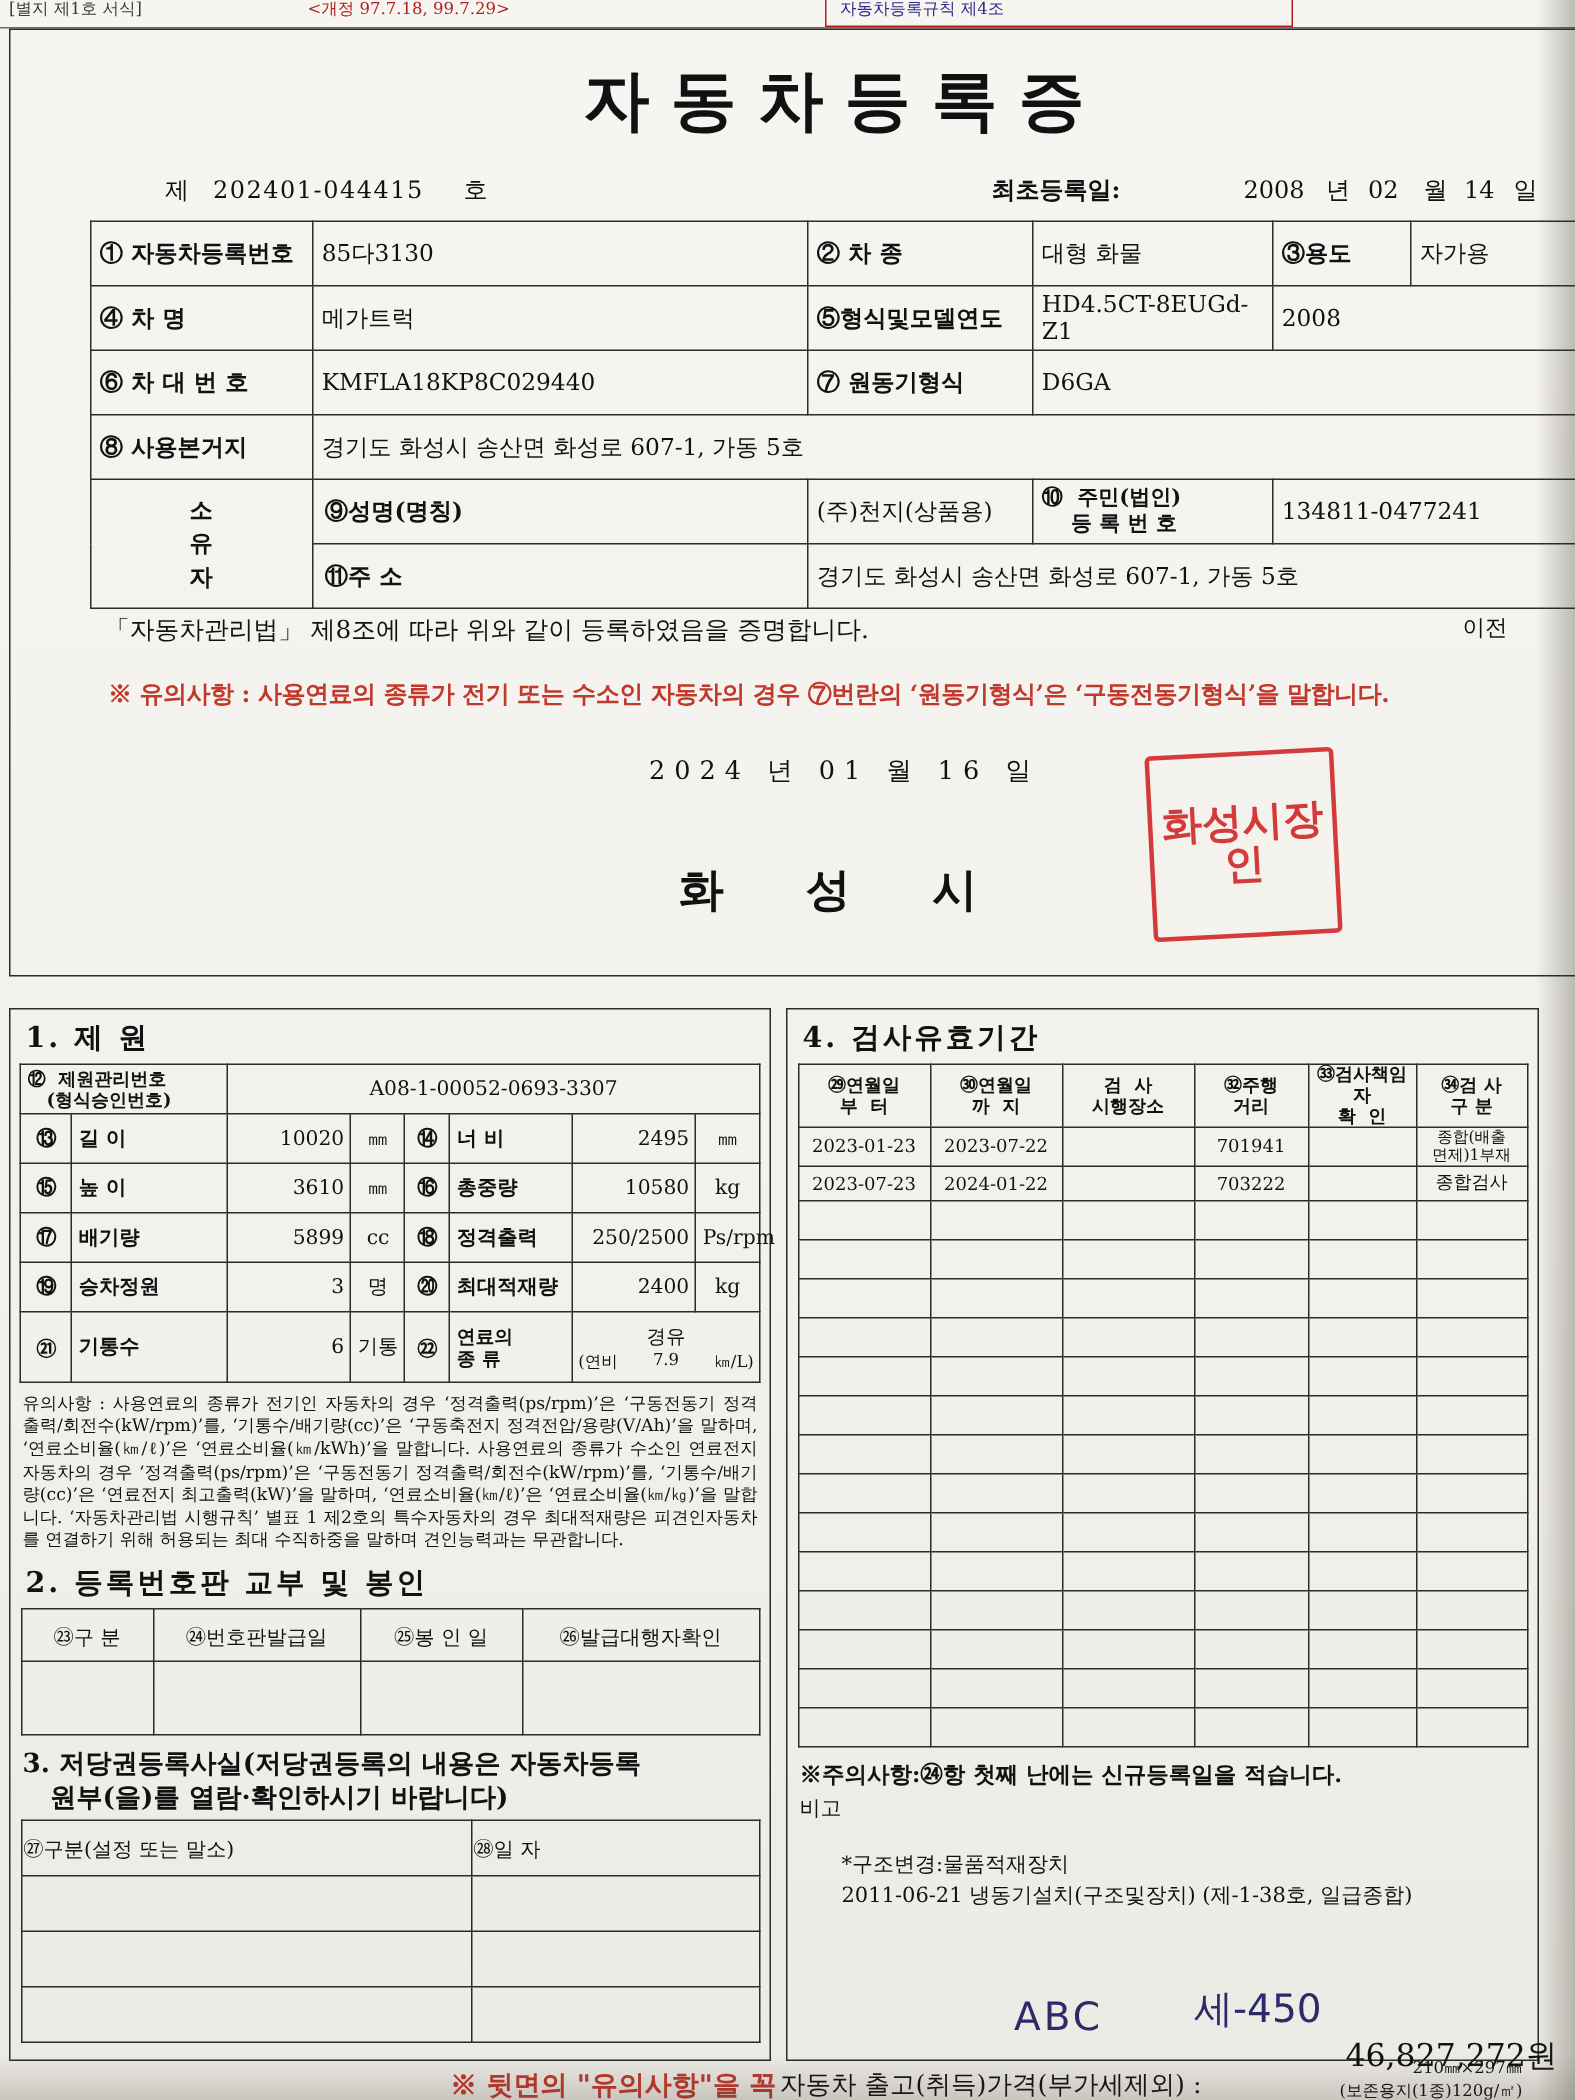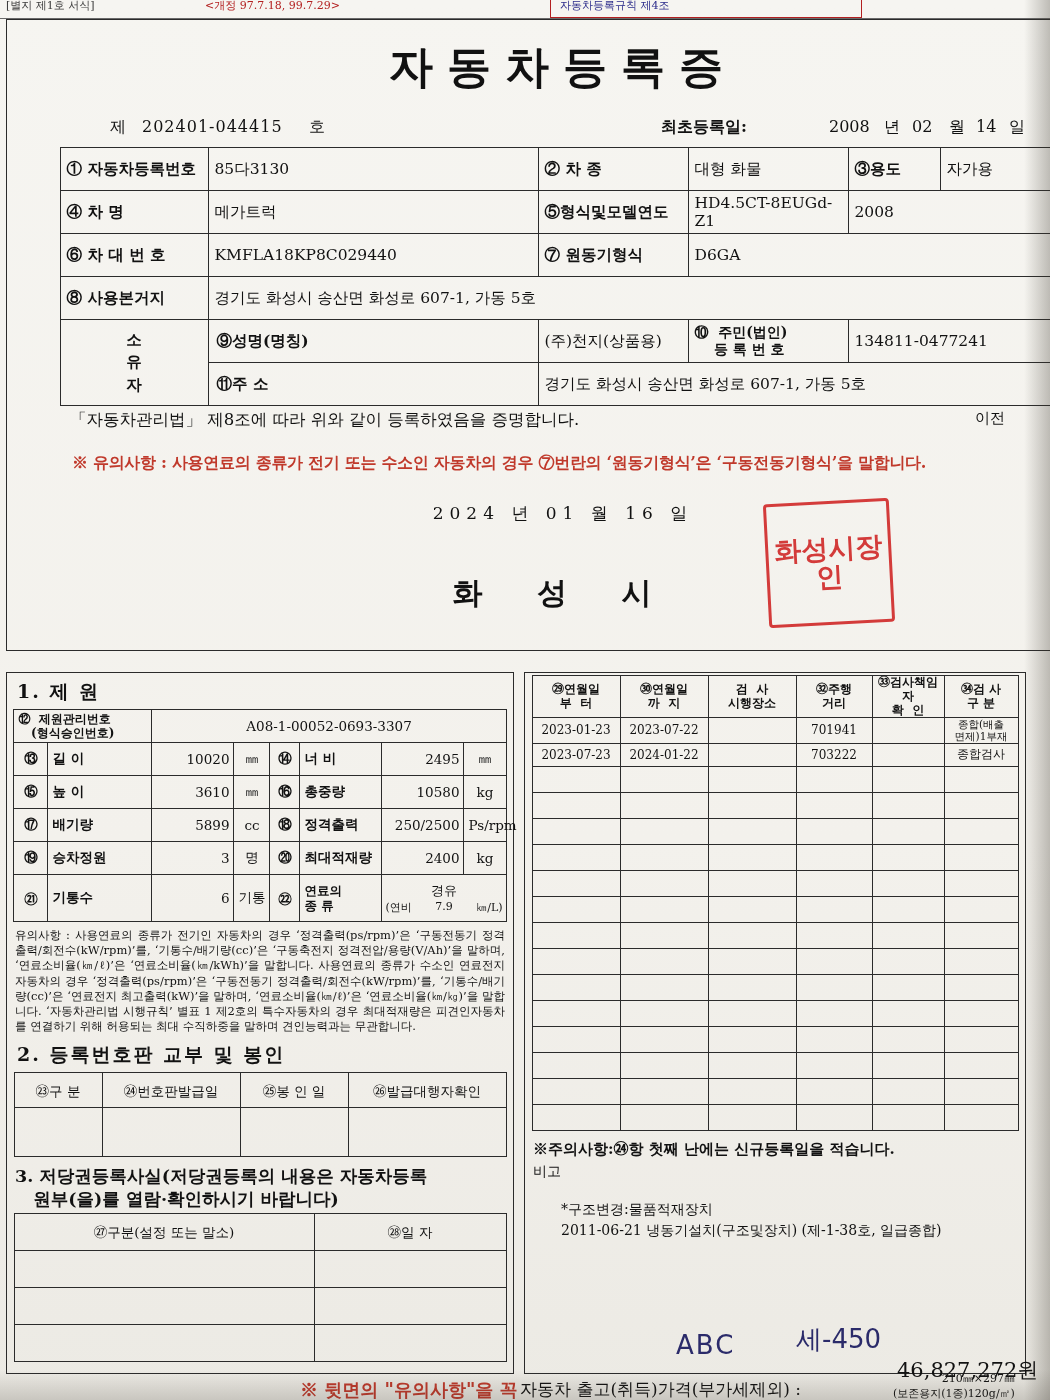--- a/index.html
+++ b/index.html
@@ -95,21 +95,21 @@
   td.val{text-align:right;padding-right:6px;}
   td.unit{text-align:center;font-size:11px;}
   .smallnote{
     font-size:11.5px;line-height:1.32;margin:6px 8px 0 8px;text-align:justify;
   }
   table.plate{border-collapse:collapse;width:492px;margin:4px auto 0 auto;table-layout:fixed;}
   table.plate td{border:1px solid #2b2b2b;font-size:13.5px;height:32px;text-align:center;}
   table.plate td.blank{height:46px;}
   .sec-h2{font-size:17.5px;font-weight:bold;margin:8px 0 2px 8px;line-height:1.3;}
   table.mort{border-collapse:collapse;width:492px;margin:2px auto 0 auto;table-layout:fixed;}
-  table.mort td{border:1px solid #2b2b2b;font-size:13.5px;height:34px;text-align:center;margin-left:41px;}
+  table.mort td{border:1px solid #2b2b2b;font-size:13.5px;height:34px;text-align:left;margin-left:41px;}
 
   
   .rbox{
     position:absolute;left:524px;top:672px;width:500px;height:700px;
     border:1.5px solid #2b2b2b;
   }
   table.insp{border-collapse:collapse;width:486px;margin:2px auto 0 auto;table-layout:fixed;}
   table.insp td{border:1px solid #2b2b2b;font-size:12px;height:22px;text-align:center;padding:0 2px;}
   table.insp td.hd{font-weight:bold;font-size:12px;height:34px;line-height:1.15;}
   .warn{font-size:15px;font-weight:bold;margin:6px 0 0 8px;}
@@ -372,20 +372,21 @@
           </tr>
       <tr>
             <td></td>
             <td></td>
           </tr>
     </tbody>
       </table>
   </div>
 
   <div class="rbox">
+    <div class="sec-h">4. 검사유효기간</div>
     <table class="insp">
       <colgroup>
         <col style="width:88px">
           <col style="width:88px">
           <col style="width:88px">
         <col style="width:76px">
           <col style="width:72px">
           <col style="width:74px">
       </colgroup>
       <tbody>

